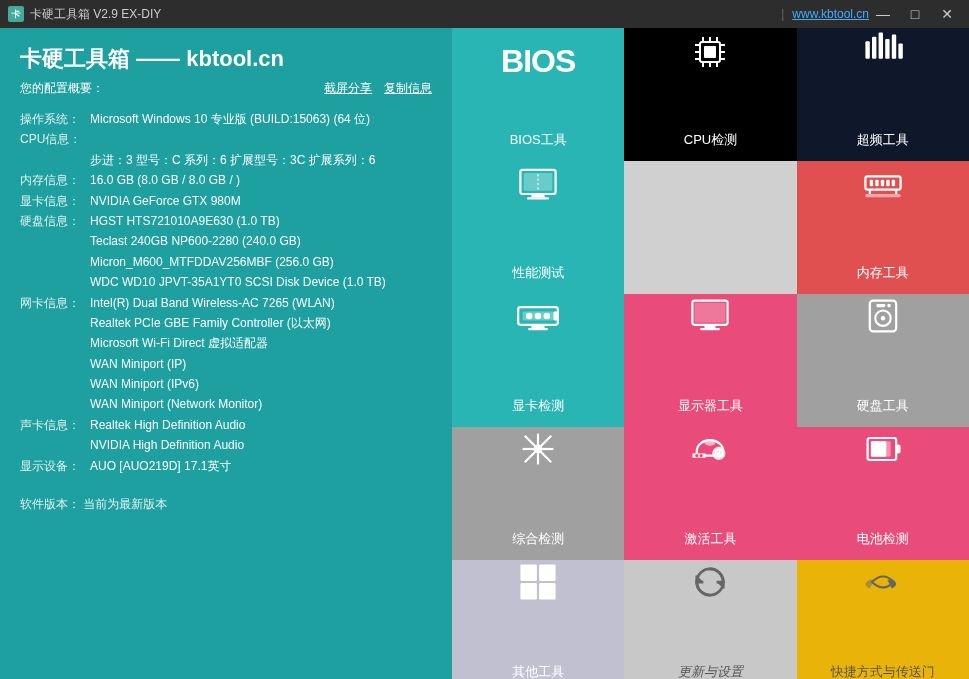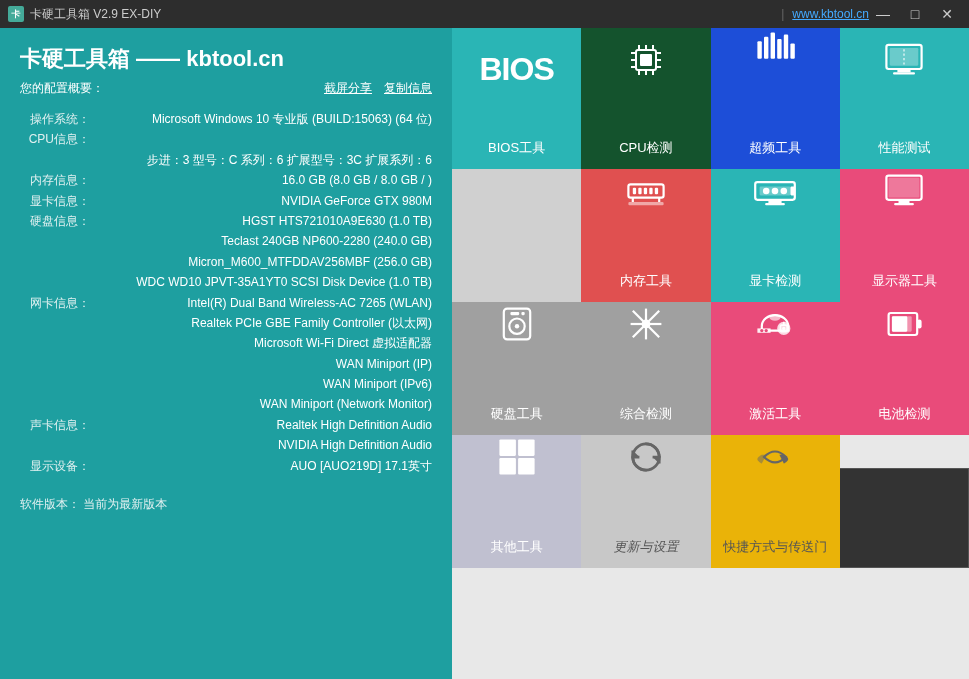--- a/index.html
+++ b/index.html
@@ -79,21 +79,20 @@
     }
     .subtitle-action {
       color: white;
       text-decoration: underline;
       cursor: pointer;
       font-size: 12px;
     }
     .info-table {
       font-size: 12px;
       line-height: 1.7;
-      text-align: right;
     }
     .info-row {
       display: flex;
     }
     .info-label {
       min-width: 70px;
       color: #e0f0f0;
       white-space: nowrap;
     }
     .info-value {
@@ -102,21 +101,21 @@
     }
     .software-version {
       margin-top: 20px;
       font-size: 12px;
       color: #e0f0f0;
     }
     .right-panel {
       flex: 1;
       background: #e8e8e8;
       display: grid;
-      grid-template-columns: repeat(4, 1fr);
+      grid-template-columns: repeat(3, 1fr);
       grid-template-rows: repeat(5, 1fr);
       gap: 0;
       padding: 0;
       position: relative;
     }
     .tile {
       display: flex;
       flex-direction: column;
       align-items: center;
       justify-content: flex-end;
@@ -274,21 +273,21 @@
 
   <div class="right-panel">
 
     <div class="tile tile-bios" style="background:#2ab5b5;">
       <div class="tile-icon">
         <span style="font-size:32px;font-weight:bold;letter-spacing:-1px;color:white;">BIOS</span>
       </div>
       <span class="tile-label">BIOS工具</span>
     </div>
 
-    <div class="tile tile-cpu" style="background:#14532d;">
+    <div class="tile tile-cpu" style="background:#000000;">
       <div class="tile-icon">
         <svg viewBox="0 0 40 40" width="40" height="40" fill="white">
           <rect x="10" y="10" width="20" height="20" rx="2" fill="none" stroke="white" stroke-width="2"></rect>
           <rect x="14" y="14" width="12" height="12" rx="1" fill="white"></rect>
           <line x1="13" y1="5" x2="13" y2="10" stroke="white" stroke-width="2"></line>
           <line x1="20" y1="5" x2="20" y2="10" stroke="white" stroke-width="2"></line>
           <line x1="27" y1="5" x2="27" y2="10" stroke="white" stroke-width="2"></line>
           <line x1="13" y1="30" x2="13" y2="35" stroke="white" stroke-width="2"></line>
           <line x1="20" y1="30" x2="20" y2="35" stroke="white" stroke-width="2"></line>
           <line x1="27" y1="30" x2="27" y2="35" stroke="white" stroke-width="2"></line>
@@ -296,21 +295,21 @@
           <line x1="5" y1="20" x2="10" y2="20" stroke="white" stroke-width="2"></line>
           <line x1="5" y1="27" x2="10" y2="27" stroke="white" stroke-width="2"></line>
           <line x1="30" y1="13" x2="35" y2="13" stroke="white" stroke-width="2"></line>
           <line x1="30" y1="20" x2="35" y2="20" stroke="white" stroke-width="2"></line>
           <line x1="30" y1="27" x2="35" y2="27" stroke="white" stroke-width="2"></line>
         </svg>
       </div>
       <span class="tile-label">CPU检测</span>
     </div>
 
-    <div class="tile tile-overclock" style="background:#1d4ed8;gap:8px;">
+    <div class="tile tile-overclock" style="background:#0f172a;">
       <div class="tile-icon">
         <svg viewBox="0 0 40 40" width="44" height="44" fill="white">
           <rect x="4" y="12" width="4" height="16" rx="1"></rect>
           <rect x="10" y="8" width="4" height="20" rx="1"></rect>
           <rect x="16" y="4" width="4" height="24" rx="1"></rect>
           <rect x="22" y="10" width="4" height="18" rx="1"></rect>
           <rect x="28" y="6" width="4" height="22" rx="1"></rect>
           <rect x="34" y="14" width="4" height="14" rx="1"></rect>
         </svg>
       </div>

